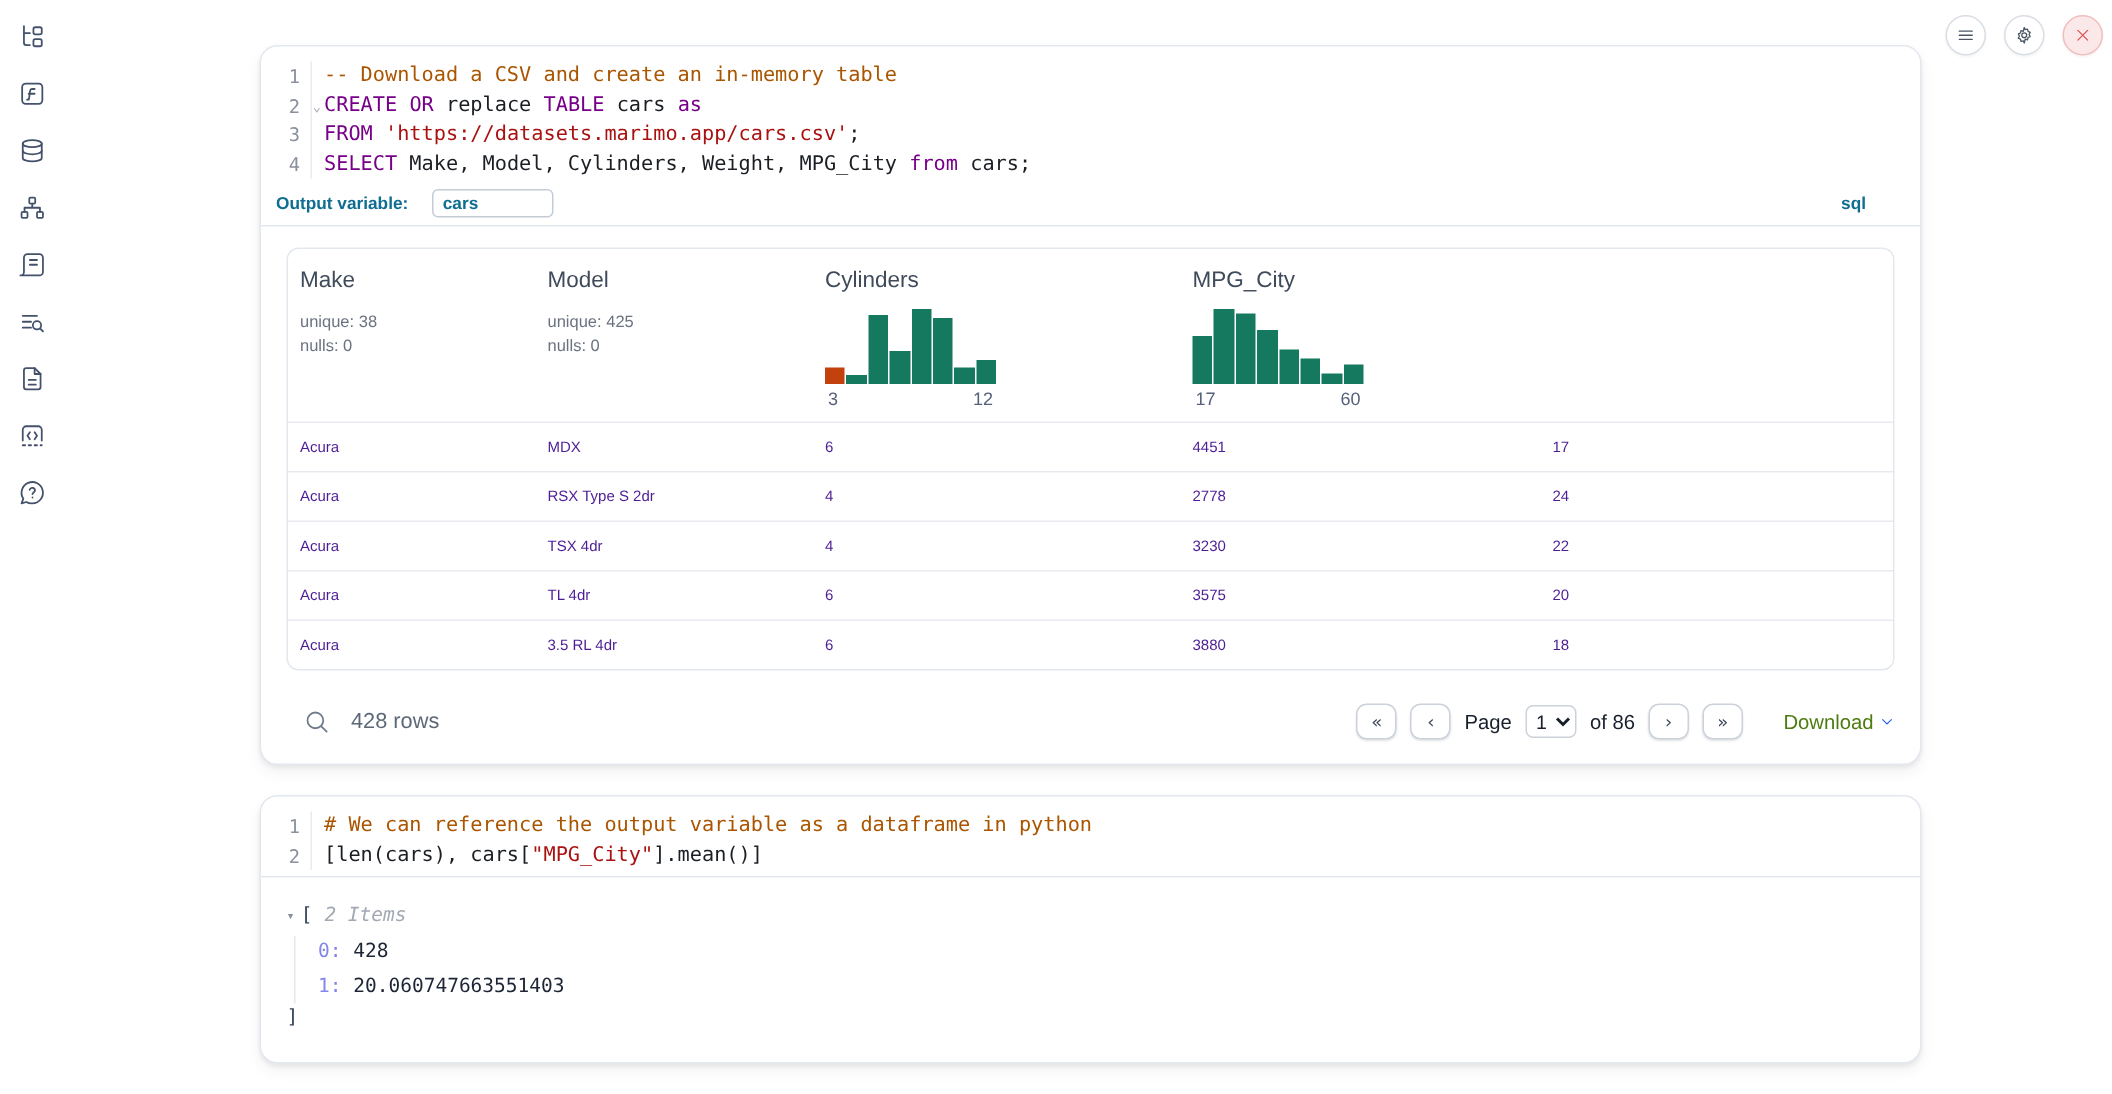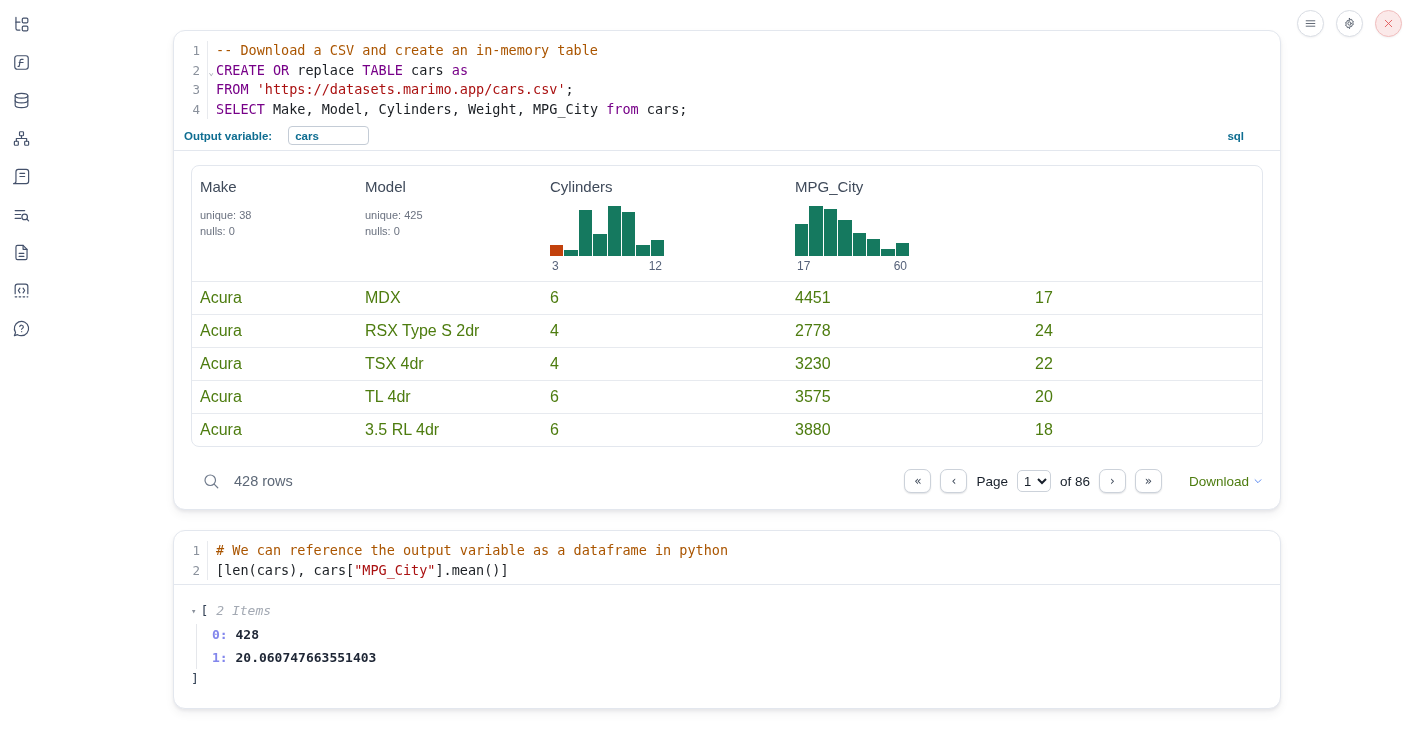--- a/index.html
+++ b/index.html
@@ -58,21 +58,21 @@
   .t-col { padding:0 8px; }
   .col-name { font-size:15px; color:#3f4a5a; cursor:pointer; }
   .col-stats { margin-top:12px; font-size:11px; line-height:16px; color:#6b7280; }
   .hist { margin-top:9px; width:114px; }
   .hist-bars { display:flex; align-items:flex-end; gap:1px; height:52px; cursor:pointer; }
   .hist-bar { flex:1 1 0; border-radius:0; }
   .hist-labels { display:flex; justify-content:space-between; font-size:12px; color:#56627a;
     margin-top:3px; padding:0 2px; }
   .t-row { display:grid; grid-template-columns:165px 185px 245px 240px 1fr;
     border-top:1px solid #e7eaef; height:33px; align-items:center; }
-  .t-cell { padding:0 8px; font-size:16px; color:#4d7c0f; }
+  .t-cell { padding:0 8px; font-size:10px; color:#4c1d95; }
 
   
   .table-footer { display:flex; align-items:center; padding:10px 17px 16px 17px; }
   .search-btn { width:18px; height:18px; margin-left:11px; cursor:pointer; }
   .search-btn svg { width:18px; height:18px; stroke:#707b8c; fill:none; stroke-width:1.6; stroke-linecap:round; }
   .rowcount { margin-left:14px; font-size:14.5px; color:#5d6877; }
   .pager { margin-left:auto; display:flex; align-items:center; gap:9px; }
   .pg-btn { width:27px; height:24px; border:1px solid #ccd2da; border-radius:7px; background:#fff;
     display:flex; align-items:center; justify-content:center; cursor:pointer; color:#3f4a5a;
     font-size:12px; box-shadow:0 1px 1.5px rgba(15,23,42,.12); font-family:"DejaVu Sans", sans-serif; }
@@ -85,21 +85,21 @@
 
   
   .py-divider { border-bottom:1px solid #e3e7ee; margin-top:4px; }
   .tree-area { padding:18px 17px 22px 17px; font-family:"DejaVu Sans Mono", monospace;
     font-size:13px; color:#2b3442; }
   .tree-head { display:flex; align-items:center; gap:4px; }
   .tree-chevron { font-size:9px; color:#8a919c; cursor:pointer; }
   .tree-bracket { color:#334155; }
   .tree-summary { color:#a3a9b3; font-style:italic; margin-left:4px; }
   .tree-items { border-left:1px solid #e5e7eb; margin-left:5px; padding-left:15px; margin-top:6px; }
-  .tree-item { line-height:22.5px;font-weight:bold; }
+  .tree-item { line-height:22.5px; }
   .tree-key { color:#8286ec; }
   .tree-val { color:#1e2635; }
   .tree-close { margin-top:2px; color:#334155; }
 </style>
 </head>
 <body>
 
 <nav class="sidebar">
   <span class="side-btn">
     <svg viewBox="0 0 24 24">

